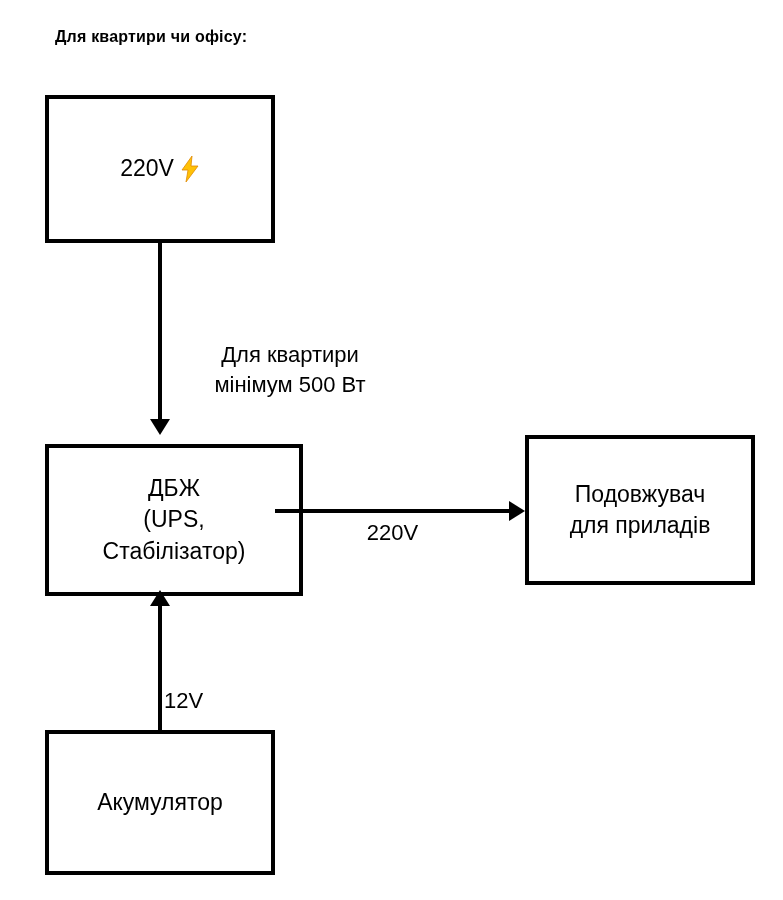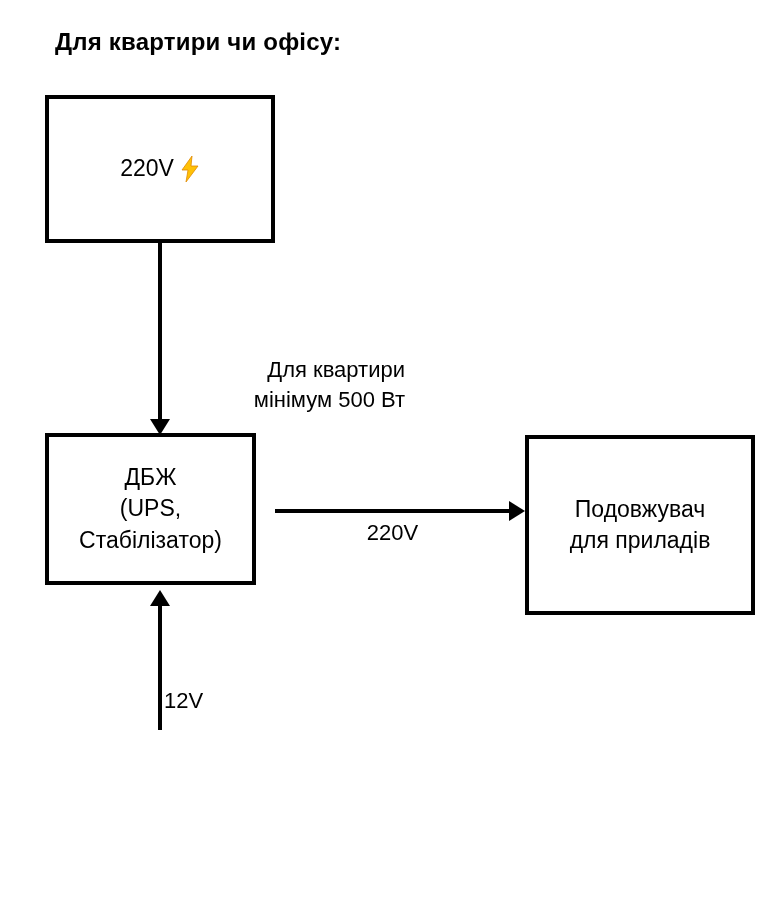--- a/index.html
+++ b/index.html
@@ -9,39 +9,39 @@
     font-family: "Liberation Sans", sans-serif;
     color: #000000;
     position: relative;
     overflow: hidden;
   }
   .canvas { position: absolute; inset: 0; }
 
   .title {
     position: absolute;
     left: 55px; top: 28px;
-    font-size: 24px;
+    font-size: 16px;
     font-weight: bold;
     letter-spacing: 0.2px;
   }
 
   .box {
     position: absolute;
     border: 4px solid #000;
     background: #fff;
     display: flex;
     align-items: center;
     justify-content: center;
     text-align: center;
     font-size: 23px;
     line-height: 1.35;
   }
   #box-mains     { left: 45px;  top: 95px;  width: 230px; height: 148px; }
-  #box-ups       { left: 45px;  top: 433px; width: 211px; height: 152px; }
-  #box-extension { left: 525px; top: 435px; width: 230px; height: 180px; }
+  #box-ups       { left: 45px;  top: 444px; width: 258px; height: 152px; }
+  #box-extension { left: 525px; top: 435px; width: 230px; height: 150px; }
   #box-battery   { left: 45px;  top: 730px; width: 230px; height: 145px; }
 
   .pre { white-space: pre-line; }
 
   .box-inner { display: flex; flex-direction: column; align-items: center; }
   .voltage-line { display: flex; align-items: center; gap: 4px; }
   .bolt-svg { width: 20px; height: 26px; margin-left: 2px; }
 
   .line { position: absolute; background: #000; }
   #line-mains-ups    { left: 158px; top: 243px; width: 4px;   height: 178px; }
@@ -66,21 +66,21 @@
     border-left: 10px solid transparent;
     border-right: 10px solid transparent;
     border-bottom: 16px solid #000;
   }
 
   .edge-label {
     position: absolute;
     font-size: 22px;
     line-height: 1.35;
   }
-  #label-mains-ups { left: 175px; top: 355px; width: 230px; text-align: right; }
+  #label-mains-ups { left: 175px; top: 340px; width: 230px; text-align: center; }
   #label-ups-ext   { left: 330px; top: 518px; width: 125px; text-align: center; }
   #label-batt-ups  { left: 164px; top: 686px; text-align: right; }
 </style>
 </head>
 <body>
 
 <div class="canvas">
 
   <div class="title">Для квартири чи офісу:</div>
 
@@ -99,20 +99,23 @@
     <span class="pre">ДБЖ
 (UPS,
 Стабілізатор)</span>
   </div>
 
   <div class="box" id="box-extension">
     <span class="pre">Подовжувач
 для приладів</span>
   </div>
 
+  <div class="box" id="box-battery">
+    <span class="pre">Акумулятор</span>
+  </div>
 
   <div class="line" id="line-mains-ups"></div>
   <div class="arrowhead" id="arrow-down"></div>
   <div class="edge-label pre" id="label-mains-ups">Для квартири
 мінімум 500 Вт</div>
 
   <div class="line" id="line-ups-ext"></div>
   <div class="arrowhead" id="arrow-right"></div>
   <div class="edge-label" id="label-ups-ext">220V</div>
 

